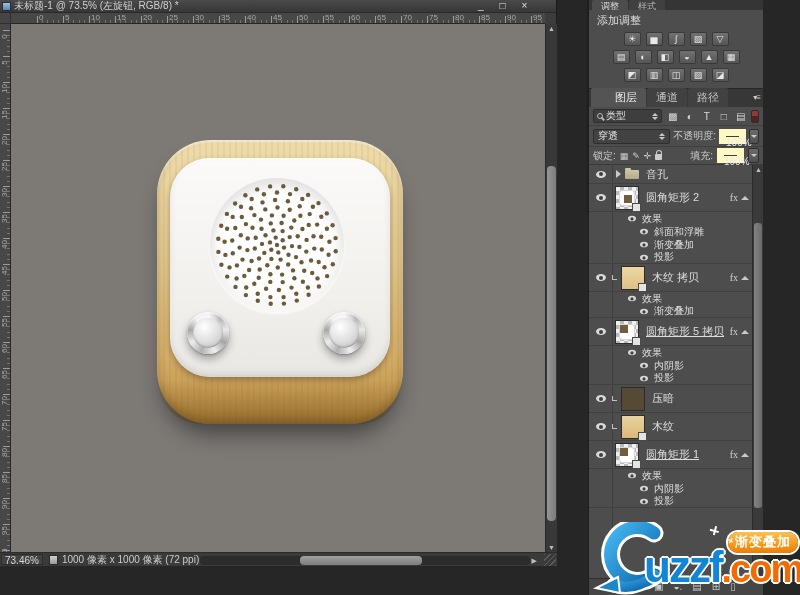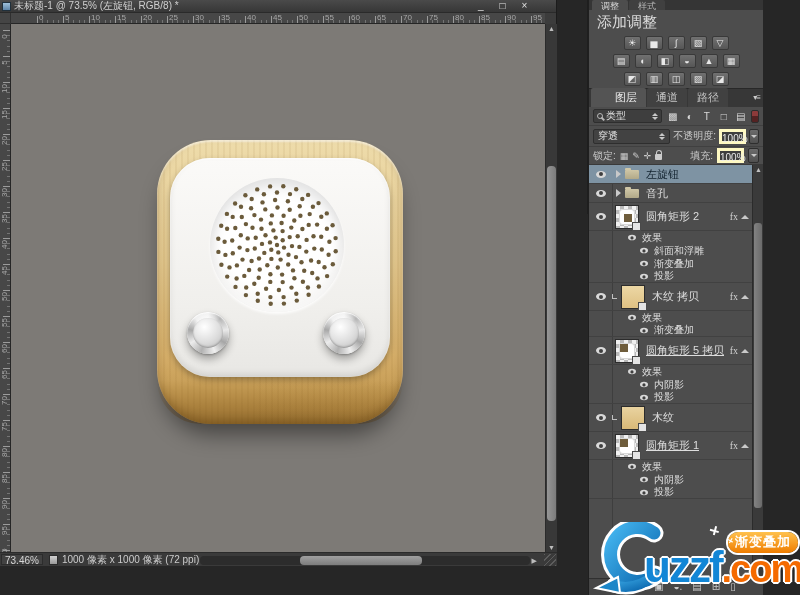--- a/index.html
+++ b/index.html
@@ -60,41 +60,41 @@
   .strip{position:absolute;left:587px;top:0;width:38px;height:214px;background:#3d3d3d;border-left:1px solid #1e1e1e;border-right:1px solid #1e1e1e;}
   .strip-sec{display:flex;flex-direction:column;justify-content:space-around;align-items:center;border-bottom:2px solid #2a2a2a;}
   .strip-ico{width:26px;height:22px;line-height:22px;text-align:center;font-size:12px;color:#d2d2d2;}
   .strip-ico.dim{color:#8a8a8a;}
   
   .rightpanel{position:absolute;left:588px;top:0;width:175px;height:595px;background:#4d4d4d;border-left:1px solid #1f1f1f;}
   .ptabs{height:10px;background:#353535;display:flex;gap:1px;padding-left:3px;overflow:hidden;}
   .ptab{background:#4d4d4d;color:#d8d8d8;font-size:9px;line-height:13px;padding:0 9px;border-radius:2px 2px 0 0;}
   .ptab.inactive{background:#404040;color:#b5b5b5;}
   .adj{height:78px;padding-top:1px;background:#4d4d4d;}
-  .adj-title{font-size:15px;color:#dcdcdc;padding:2px 0 4px 8px;}
+  .adj-title{font-size:11px;color:#dcdcdc;padding:2px 0 4px 8px;}
   .adj-row{display:flex;justify-content:center;gap:5px;margin-bottom:4px;}
   .adj-ico{width:17px;height:14px;background:linear-gradient(#717171,#565656);border:1px solid #393939;border-radius:2px;
     font-size:9px;line-height:13px;text-align:center;color:#e8e8e8;}
   .ltabs{height:19px;background:#373737;display:flex;align-items:flex-end;gap:1px;padding-left:2px;border-top:1px solid #282828;position:relative;}
   .ltab{padding:2px 9px 2px;font-size:11px;color:#c4c4c4;background:#414141;border-radius:2px 2px 0 0;}
   .ltab.active{background:#545454;color:#ececec;padding-left:24px;}
   .pmenu{position:absolute;right:3px;top:4px;font-size:8px;color:#cccccc;letter-spacing:-1px;}
   .frow{height:19px;display:flex;align-items:center;gap:3px;padding:0 4px;background:#4d4d4d;border-bottom:1px solid #404040;}
   .searchbox{display:flex;align-items:center;gap:3px;width:72px;height:14px;background:#3e3e3e;border:1px solid #2e2e2e;border-radius:2px;padding:0 3px;font-size:10px;color:#ddd;}
   .mag{width:6px;height:6px;border:1.5px solid #b8b8b8;border-radius:50%;position:relative;flex:none;}
   .mag::after{content:'';position:absolute;width:4px;height:1.5px;background:#b8b8b8;right:-3px;bottom:-1px;transform:rotate(45deg);}
   .updn{margin-left:auto;display:flex;flex-direction:column;gap:1px;align-items:center;}
   .tri-u{width:0;height:0;border-left:3px solid transparent;border-right:3px solid transparent;border-bottom:3px solid #c9c9c9;}
   .tri-d{width:0;height:0;border-left:3px solid transparent;border-right:3px solid transparent;border-top:3px solid #c9c9c9;}
   .ficon{width:15px;height:15px;font-size:10px;line-height:15px;text-align:center;color:#d8d8d8;}
   .fswitch{width:8px;height:13px;margin-left:auto;background:linear-gradient(#8d3a3a 50%,#542222 50%);border:1px solid #2d2d2d;border-radius:2px;}
   .brow{height:21px;display:flex;align-items:center;gap:3px;padding:0 4px;border-bottom:1px solid #404040;}
   .dropdown{display:flex;align-items:center;width:86px;height:15px;background:#424242;border:1px solid #2e2e2e;border-radius:2px;padding:0 4px;font-size:10px;color:#e2e2e2;}
   .lbl{font-size:10px;color:#cbcbcb;white-space:nowrap;}
-  .valbox{width:27px;height:15px;background:#3e3e3e;border:3px solid #fef9c3;font-size:10px;color:#eaeaea;text-align:center;line-height:13px;}
+  .valbox{width:27px;height:15px;background:#3e3e3e;border:7px solid #fef9c3;font-size:10px;color:#eaeaea;text-align:center;line-height:13px;}
   .dbtn{width:11px;height:15px;background:linear-gradient(#6c6c6c,#505050);border:1px solid #2e2e2e;border-radius:2px;display:flex;align-items:center;justify-content:center;}
   .krow{height:18px;display:flex;align-items:center;gap:4px;padding:0 4px;border-bottom:1px solid #3a3a3a;}
   .mini-icon{font-size:9px;color:#cccccc;line-height:10px;}
   .padlock{width:7px;height:6px;background:#cccccc;border-radius:1px;position:relative;margin-top:3px;}
   .padlock::before{content:'';position:absolute;left:1px;top:-4px;width:4px;height:4px;border:1px solid #cccccc;border-bottom:none;border-radius:3px 3px 0 0;}
   
   .llist{position:absolute;left:0;right:11px;top:165px;bottom:17px;overflow:hidden;background:#4d4d4d;
     background-image:linear-gradient(90deg,transparent 0 23px,#3e3e3e 23px 24px,transparent 24px);}
   .lrow{display:flex;align-items:center;border-bottom:1px solid #414141;position:relative;}
   .lrow.group{height:19px;} .lrow.big{height:28px;}
@@ -476,28 +476,20 @@
       <span class="mini-icon">✛</span>
       <span class="padlock"></span>
       <span class="lbl" style="margin-left:auto">填充:</span>
       <span class="valbox">100%</span>
       <span class="dbtn">
           <span class="tri-d"></span>
         </span>
     </div>
 
     <div class="llist" id="llist">
-        <div class="lrow group sel">
-          <span class="eyebox">
-            <span class="eye"></span>
-          </span>
-          <span class="caret"></span>
-          <span class="folder"></span>
-          <span class="lname">左旋钮</span>
-        </div>
         <div class="lrow group">
           <span class="eyebox">
             <span class="eye"></span>
           </span>
           <span class="caret"></span>
           <span class="folder"></span>
           <span class="lname">音孔</span>
         </div>
         <div class="lrow big">
           <span class="eyebox">
@@ -567,20 +559,28 @@
           <span class="eye"></span>
           <span class="lname" style="margin-left: 5px;">效果</span>
         </div>
         <div class="lrow sub" style="padding-left: 50px;">
           <span class="eye"></span>
           <span class="lname" style="margin-left: 5px;">内阴影</span>
         </div>
         <div class="lrow sub" style="padding-left: 50px; border-bottom: 1px solid rgb(65, 65, 65);">
           <span class="eye"></span>
           <span class="lname" style="margin-left: 5px;">投影</span>
+        </div>
+        <div class="lrow big">
+          <span class="eyebox">
+            <span class="eye"></span>
+          </span>
+          <span class="clip"></span>
+          <span class="th th-dark"></span>
+          <span class="lname nm">压暗</span>
         </div>
         <div class="lrow big">
           <span class="eyebox">
             <span class="eye"></span>
           </span>
           <span class="clip"></span>
           <span class="th th-wood2">
             <span class="badge"></span>
           </span>
           <span class="lname nm">木纹</span>

